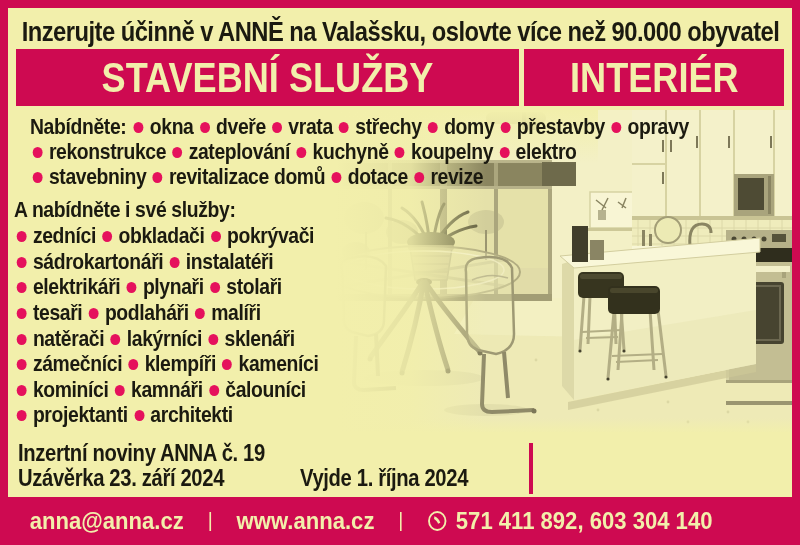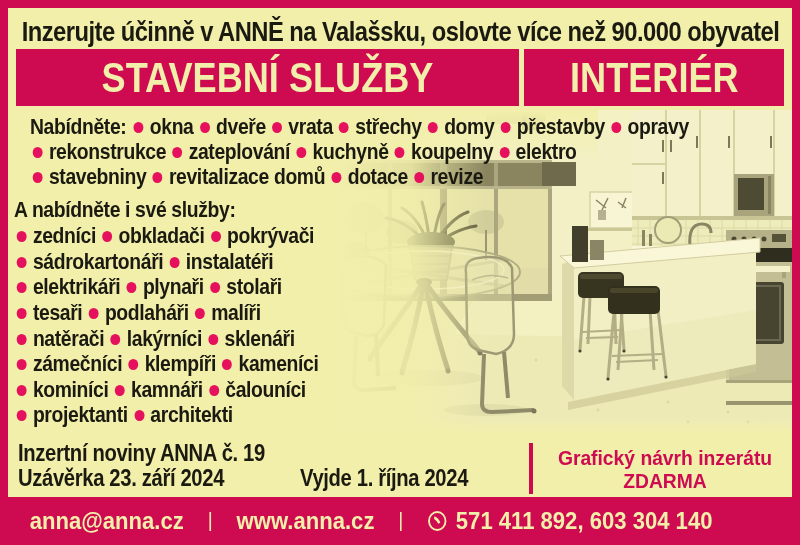--- a/index.html
+++ b/index.html
@@ -359,24 +359,20 @@
         <span class="item">projektanti</span>
         <span class="bullet"></span>
         <span class="item">architekti</span>
       </div>
     </div>
 
   <div class="foot-text foot-issue">Inzertní noviny ANNA č. 19</div>
   <div class="foot-text foot-deadline">Uzávěrka 23. září 2024</div>
   <div class="foot-text foot-publish">Vyjde 1. října 2024</div>
   <div class="foot-divider"></div>
-  <div class="promo">
-    <span>Grafický návrh inzerátu</span>
-    <span>ZDARMA</span>
-  </div>
 
   <div class="bar">
     <div class="bar-inner">
       <span>anna@anna.cz</span>
       <span class="sep">|</span>
       <span>www.anna.cz</span>
       <span class="sep">|</span>
       <span class="phone-wrap">
         <svg width="22" height="22" viewBox="0 0 24 24">
           <circle cx="12" cy="12" r="9.8" fill="none" stroke="#f2efab" stroke-width="2.2"></circle>

